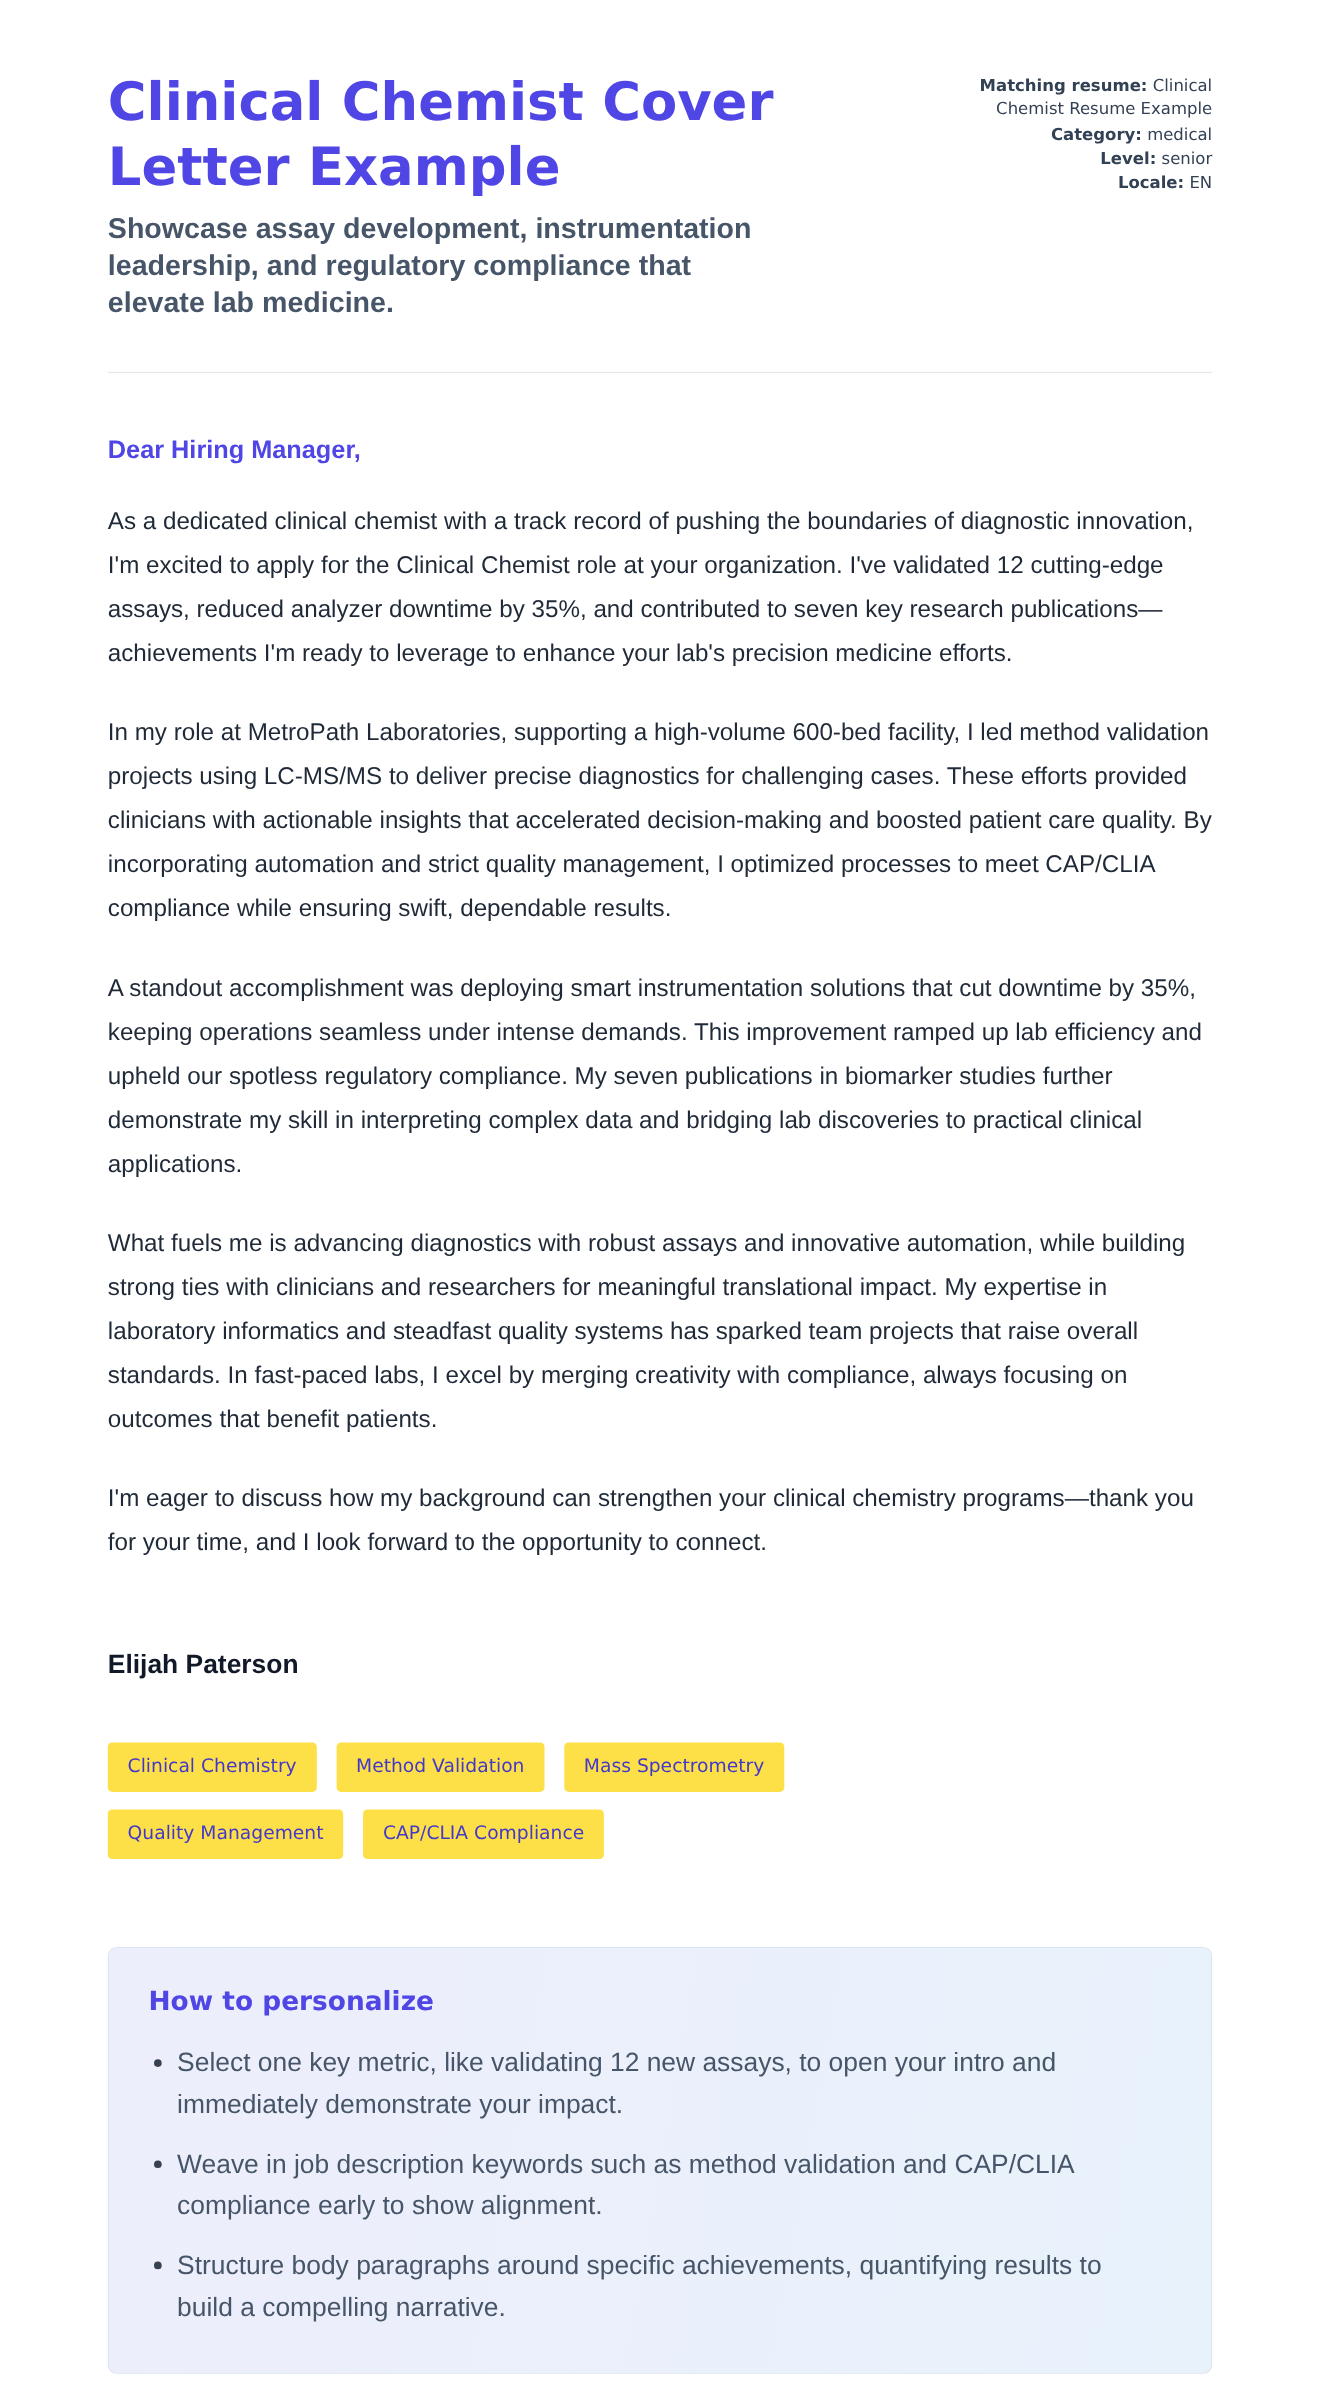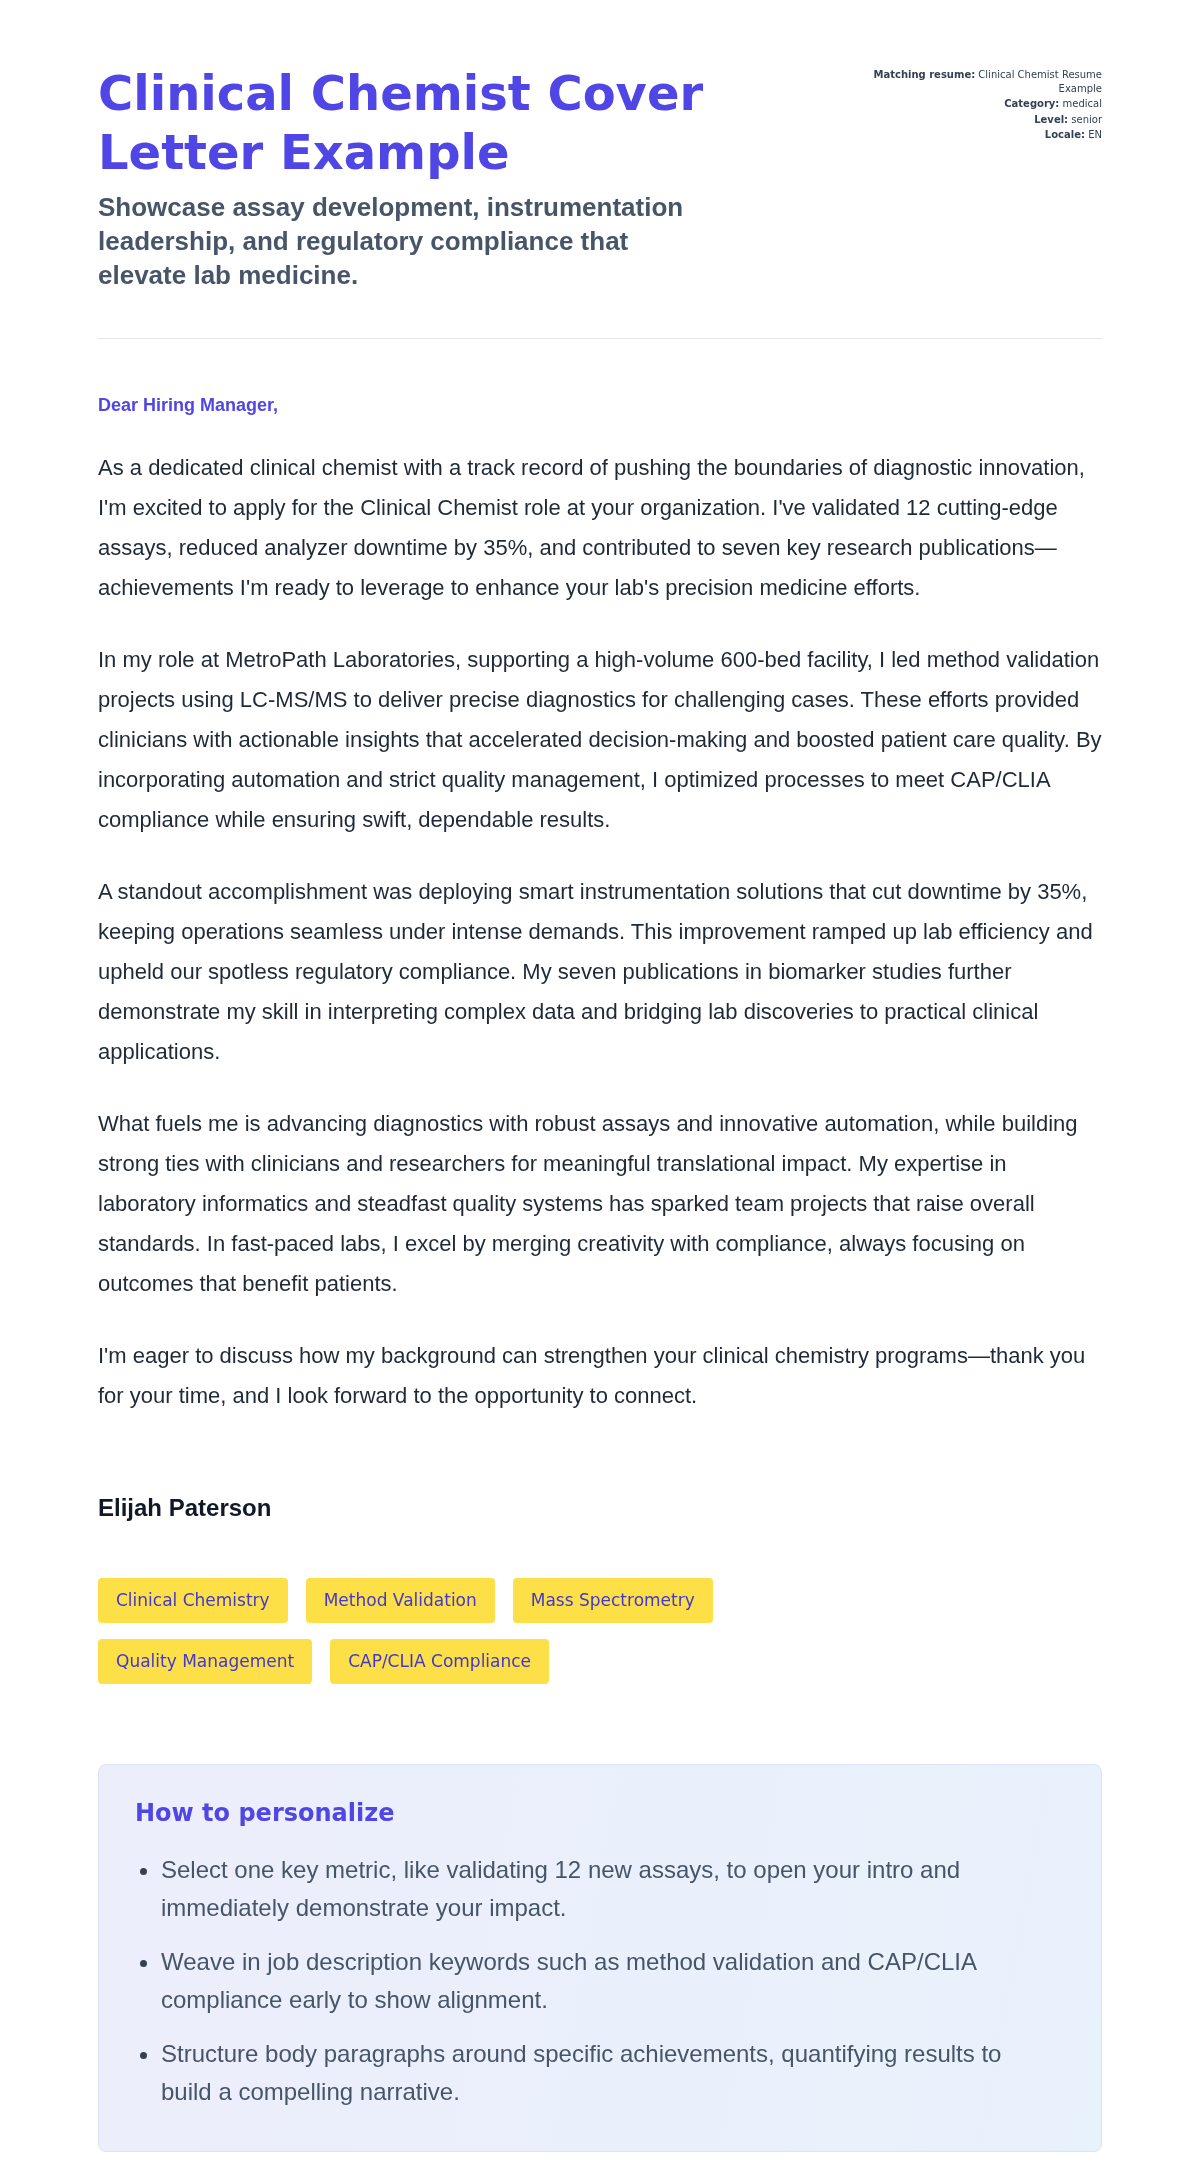--- a/index.html
+++ b/index.html
@@ -38,39 +38,39 @@
     line-height: 1.3;
     font-weight: 700;
     color: #475569;
     max-width: 600px;
   }
   .header-right {
     width: 250px;
     flex: 0 0 auto;
     text-align: right;
     font-family: "DejaVu Sans", sans-serif;
-    font-size: 10px;
+    font-size: 15px;
     line-height: 1.42;
     color: #334155;
     padding-top: 4px;
   }
   .meta-row { margin-bottom: 1px; }
   .meta-label { font-weight: 700; }
   .meta-value { font-weight: 400; }
 
   .divider {
     border: none;
     border-top: 1px solid #e7e5e4;
     margin-top: 46px;
   }
 
   
   .salutation {
     margin-top: 56px;
-    font-size: 18px;
+    font-size: 23px;
     font-weight: 700;
     color: #4f46e5;
   }
   .letter-paragraph {
     margin-top: 32px;
     font-size: 22px;
     line-height: 40px;
     color: #1f2937;
     max-width: 1004px;
   }

